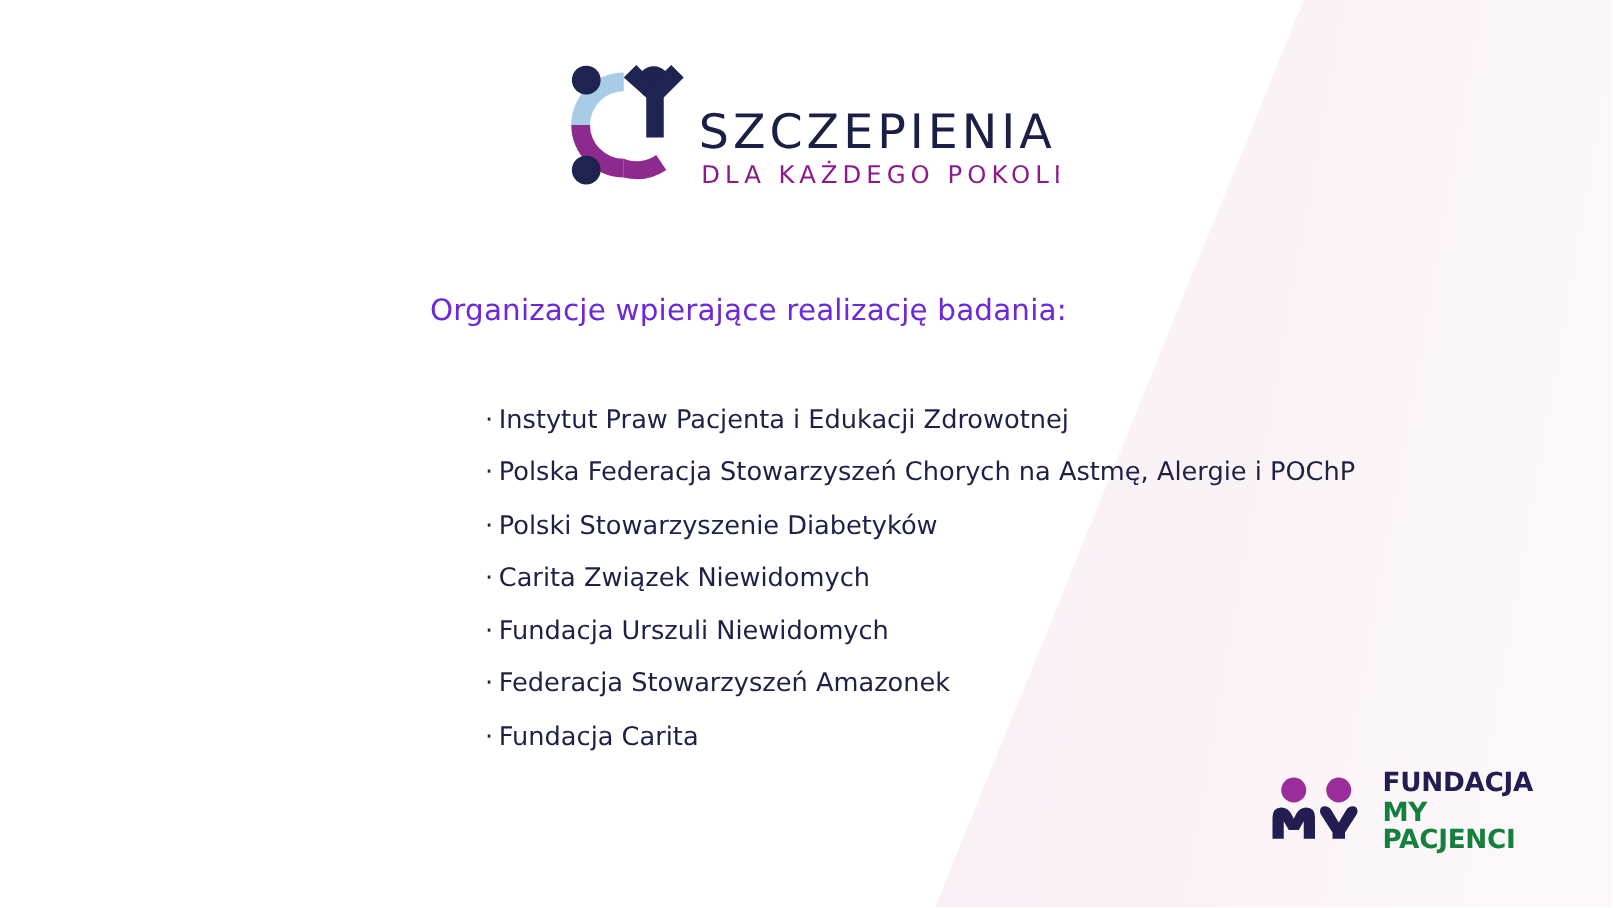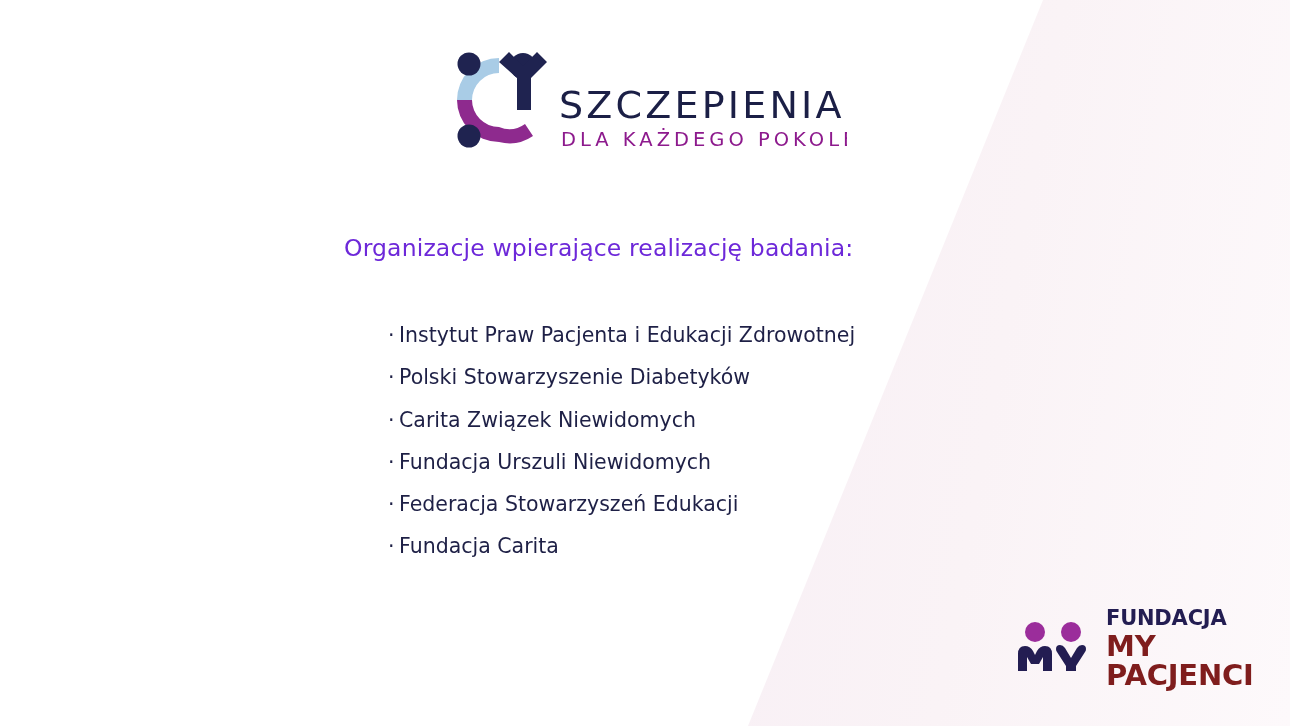--- a/index.html
+++ b/index.html
@@ -111,23 +111,23 @@
   }
   .fw-line1 {
     font-family: "DejaVu Sans", sans-serif;
     font-size: 21px;
     font-weight: bold;
     color: #231d52;
     letter-spacing: -0.2px;
   }
   .fw-line2 {
     font-family: "DejaVu Sans", sans-serif;
-    font-size: 29px;
+    font-size: 21px;
     font-weight: bold;
-    color: #7f1d1d;
+    color: #15803d;
     letter-spacing: -0.2px;
     margin-top: 3px;
   }
 </style>
 </head>
 <body>
 
 <div class="slide">
 
   <div class="bg-wedge"></div>
@@ -155,30 +155,33 @@
     </svg>
   </div>
 
   <div class="section-heading">Organizacje wpierające realizację badania:</div>
 
   <ul class="org-list">
     <li class="org-item">
       <span class="bullet-dot">·</span><span class="org-label">Instytut Praw Pacjenta i Edukacji Zdrowotnej</span>
     </li>
     <li class="org-item">
+      <span class="bullet-dot">·</span><span class="org-label">Polska Federacja Stowarzyszeń Chorych na Astmę, Alergie i POChP</span>
+    </li>
+    <li class="org-item">
       <span class="bullet-dot">·</span><span class="org-label">Polski Stowarzyszenie Diabetyków</span>
     </li>
     <li class="org-item">
       <span class="bullet-dot">·</span><span class="org-label">Carita Związek Niewidomych</span>
     </li>
     <li class="org-item">
       <span class="bullet-dot">·</span><span class="org-label">Fundacja Urszuli Niewidomych</span>
     </li>
     <li class="org-item">
-      <span class="bullet-dot">·</span><span class="org-label">Federacja Stowarzyszeń Edukacji</span>
+      <span class="bullet-dot">·</span><span class="org-label">Federacja Stowarzyszeń Amazonek</span>
     </li>
     <li class="org-item">
       <span class="bullet-dot">·</span><span class="org-label">Fundacja Carita</span>
     </li>
   </ul>
 
   <div class="footer-logo">
     <div class="footer-mark">
       <svg width="82" height="52" viewBox="0 0 82 52" xmlns="http://www.w3.org/2000/svg">
 

